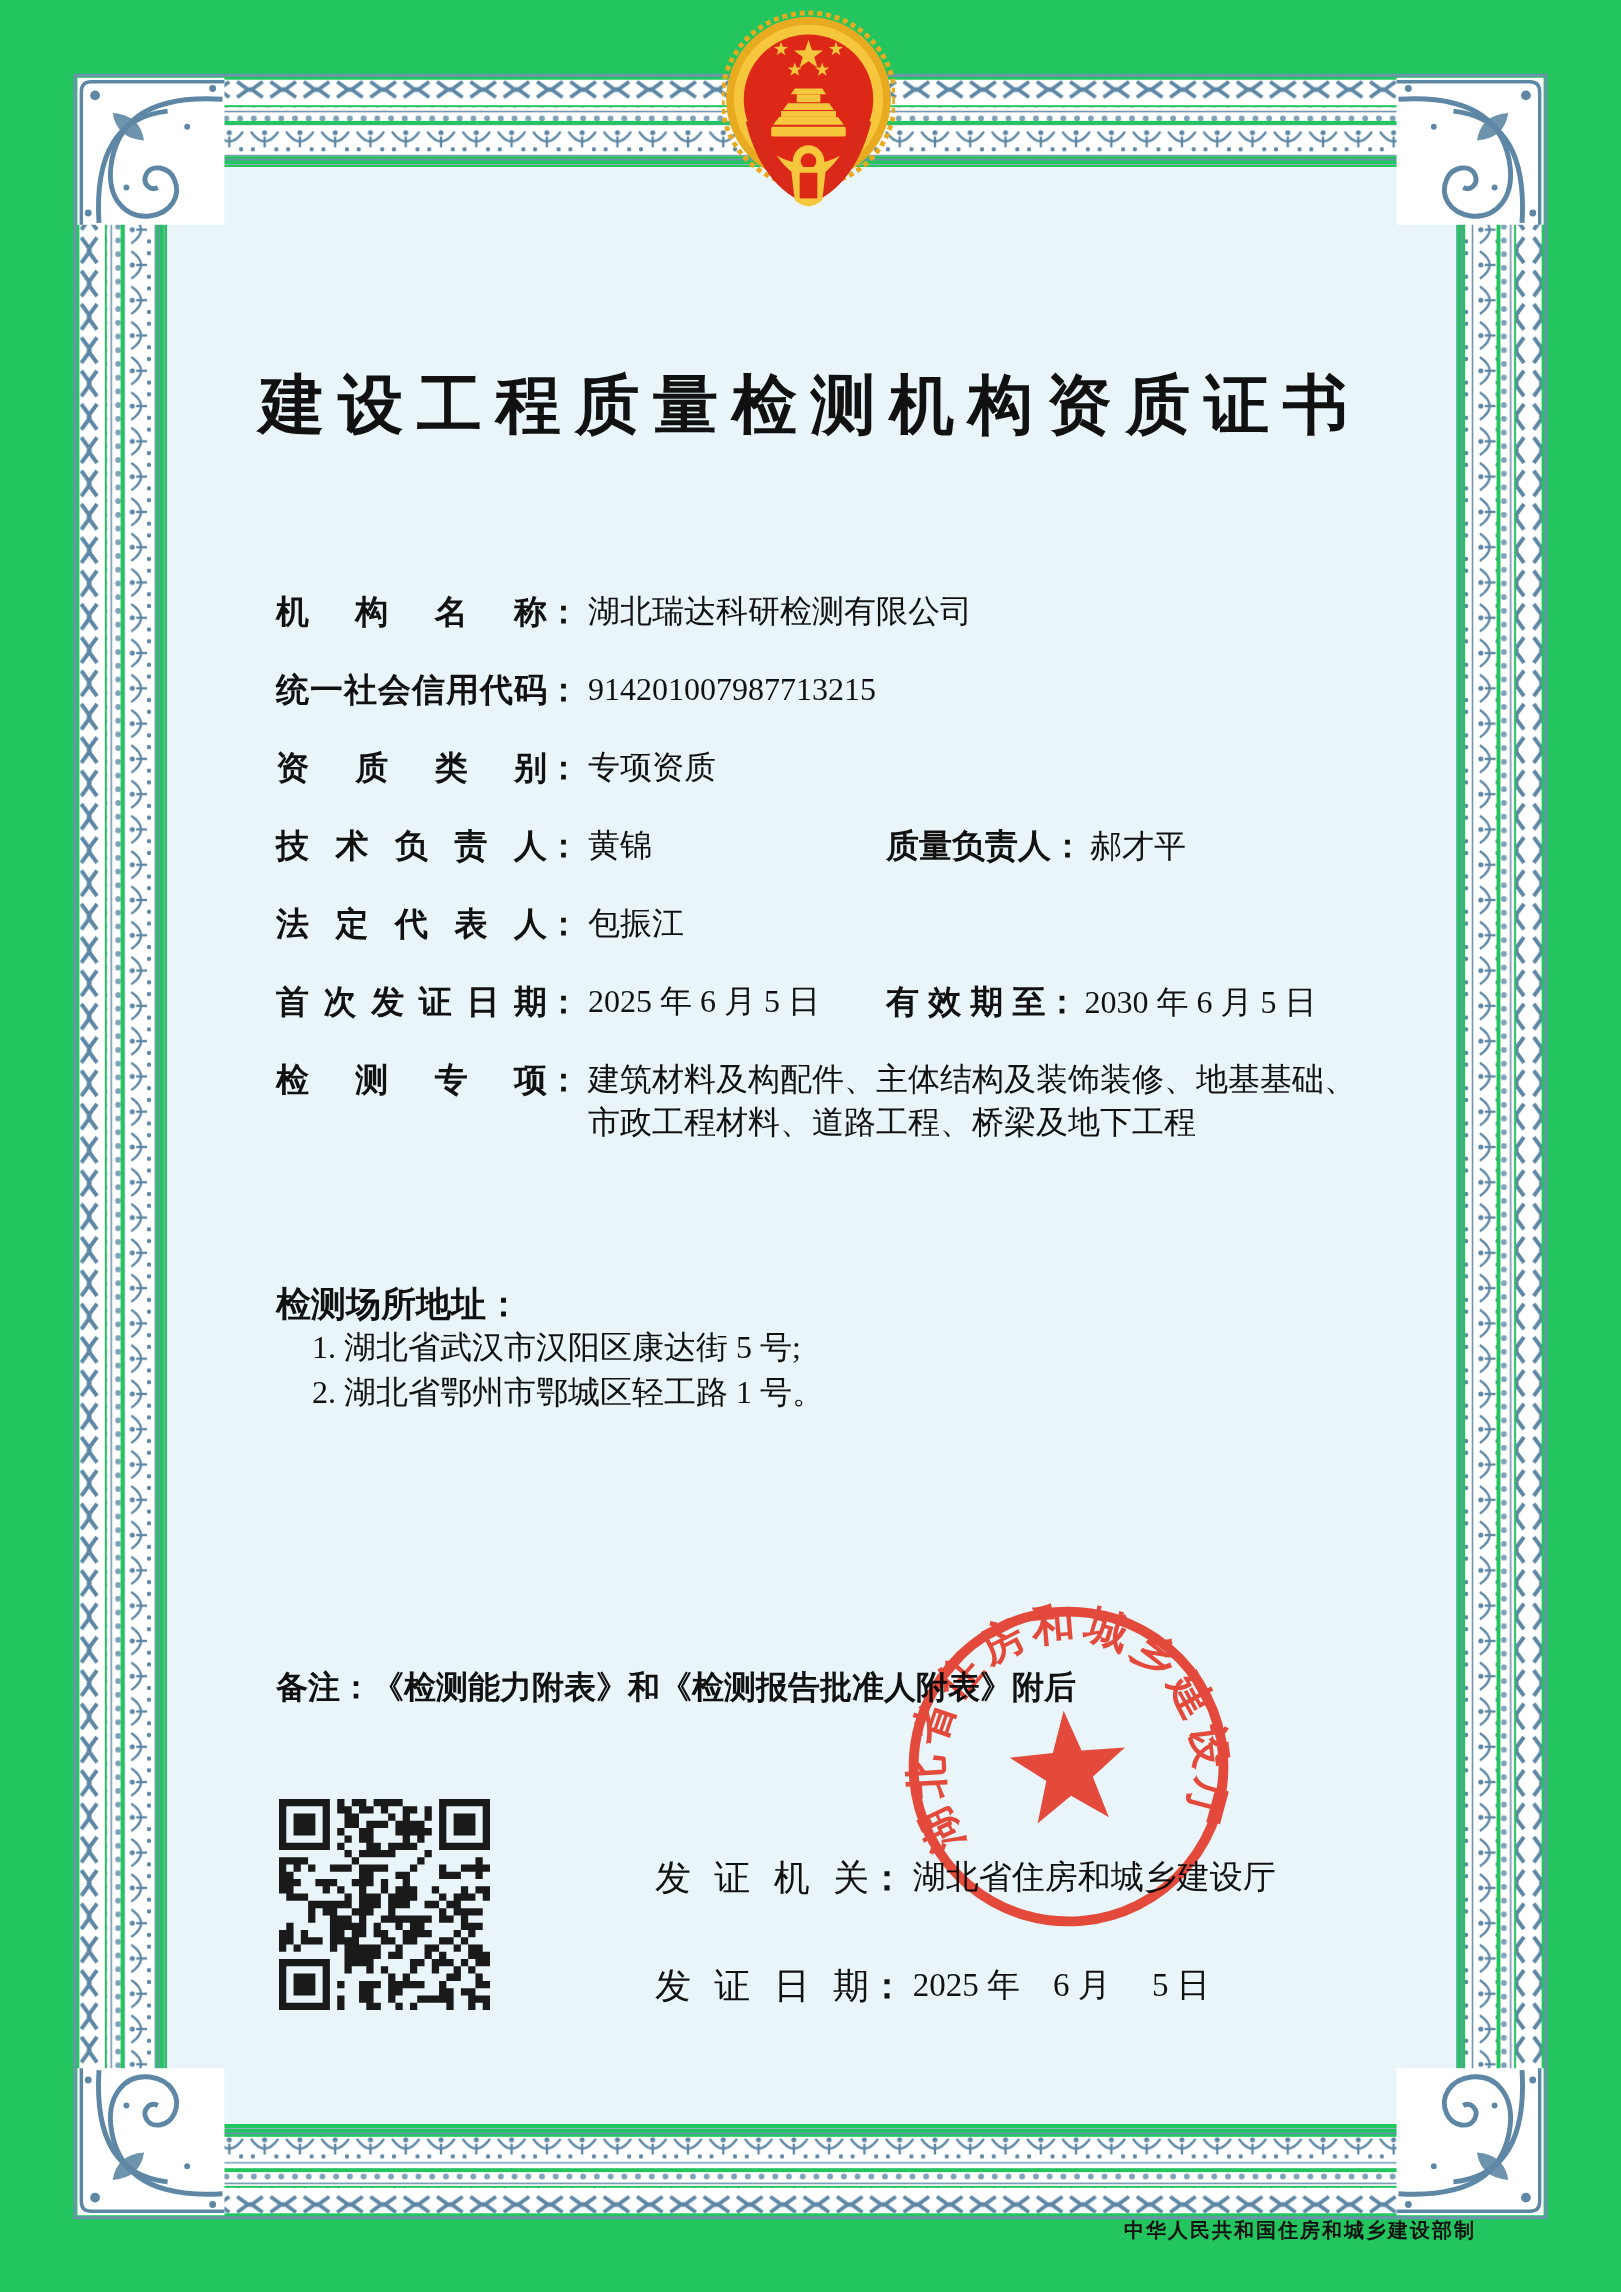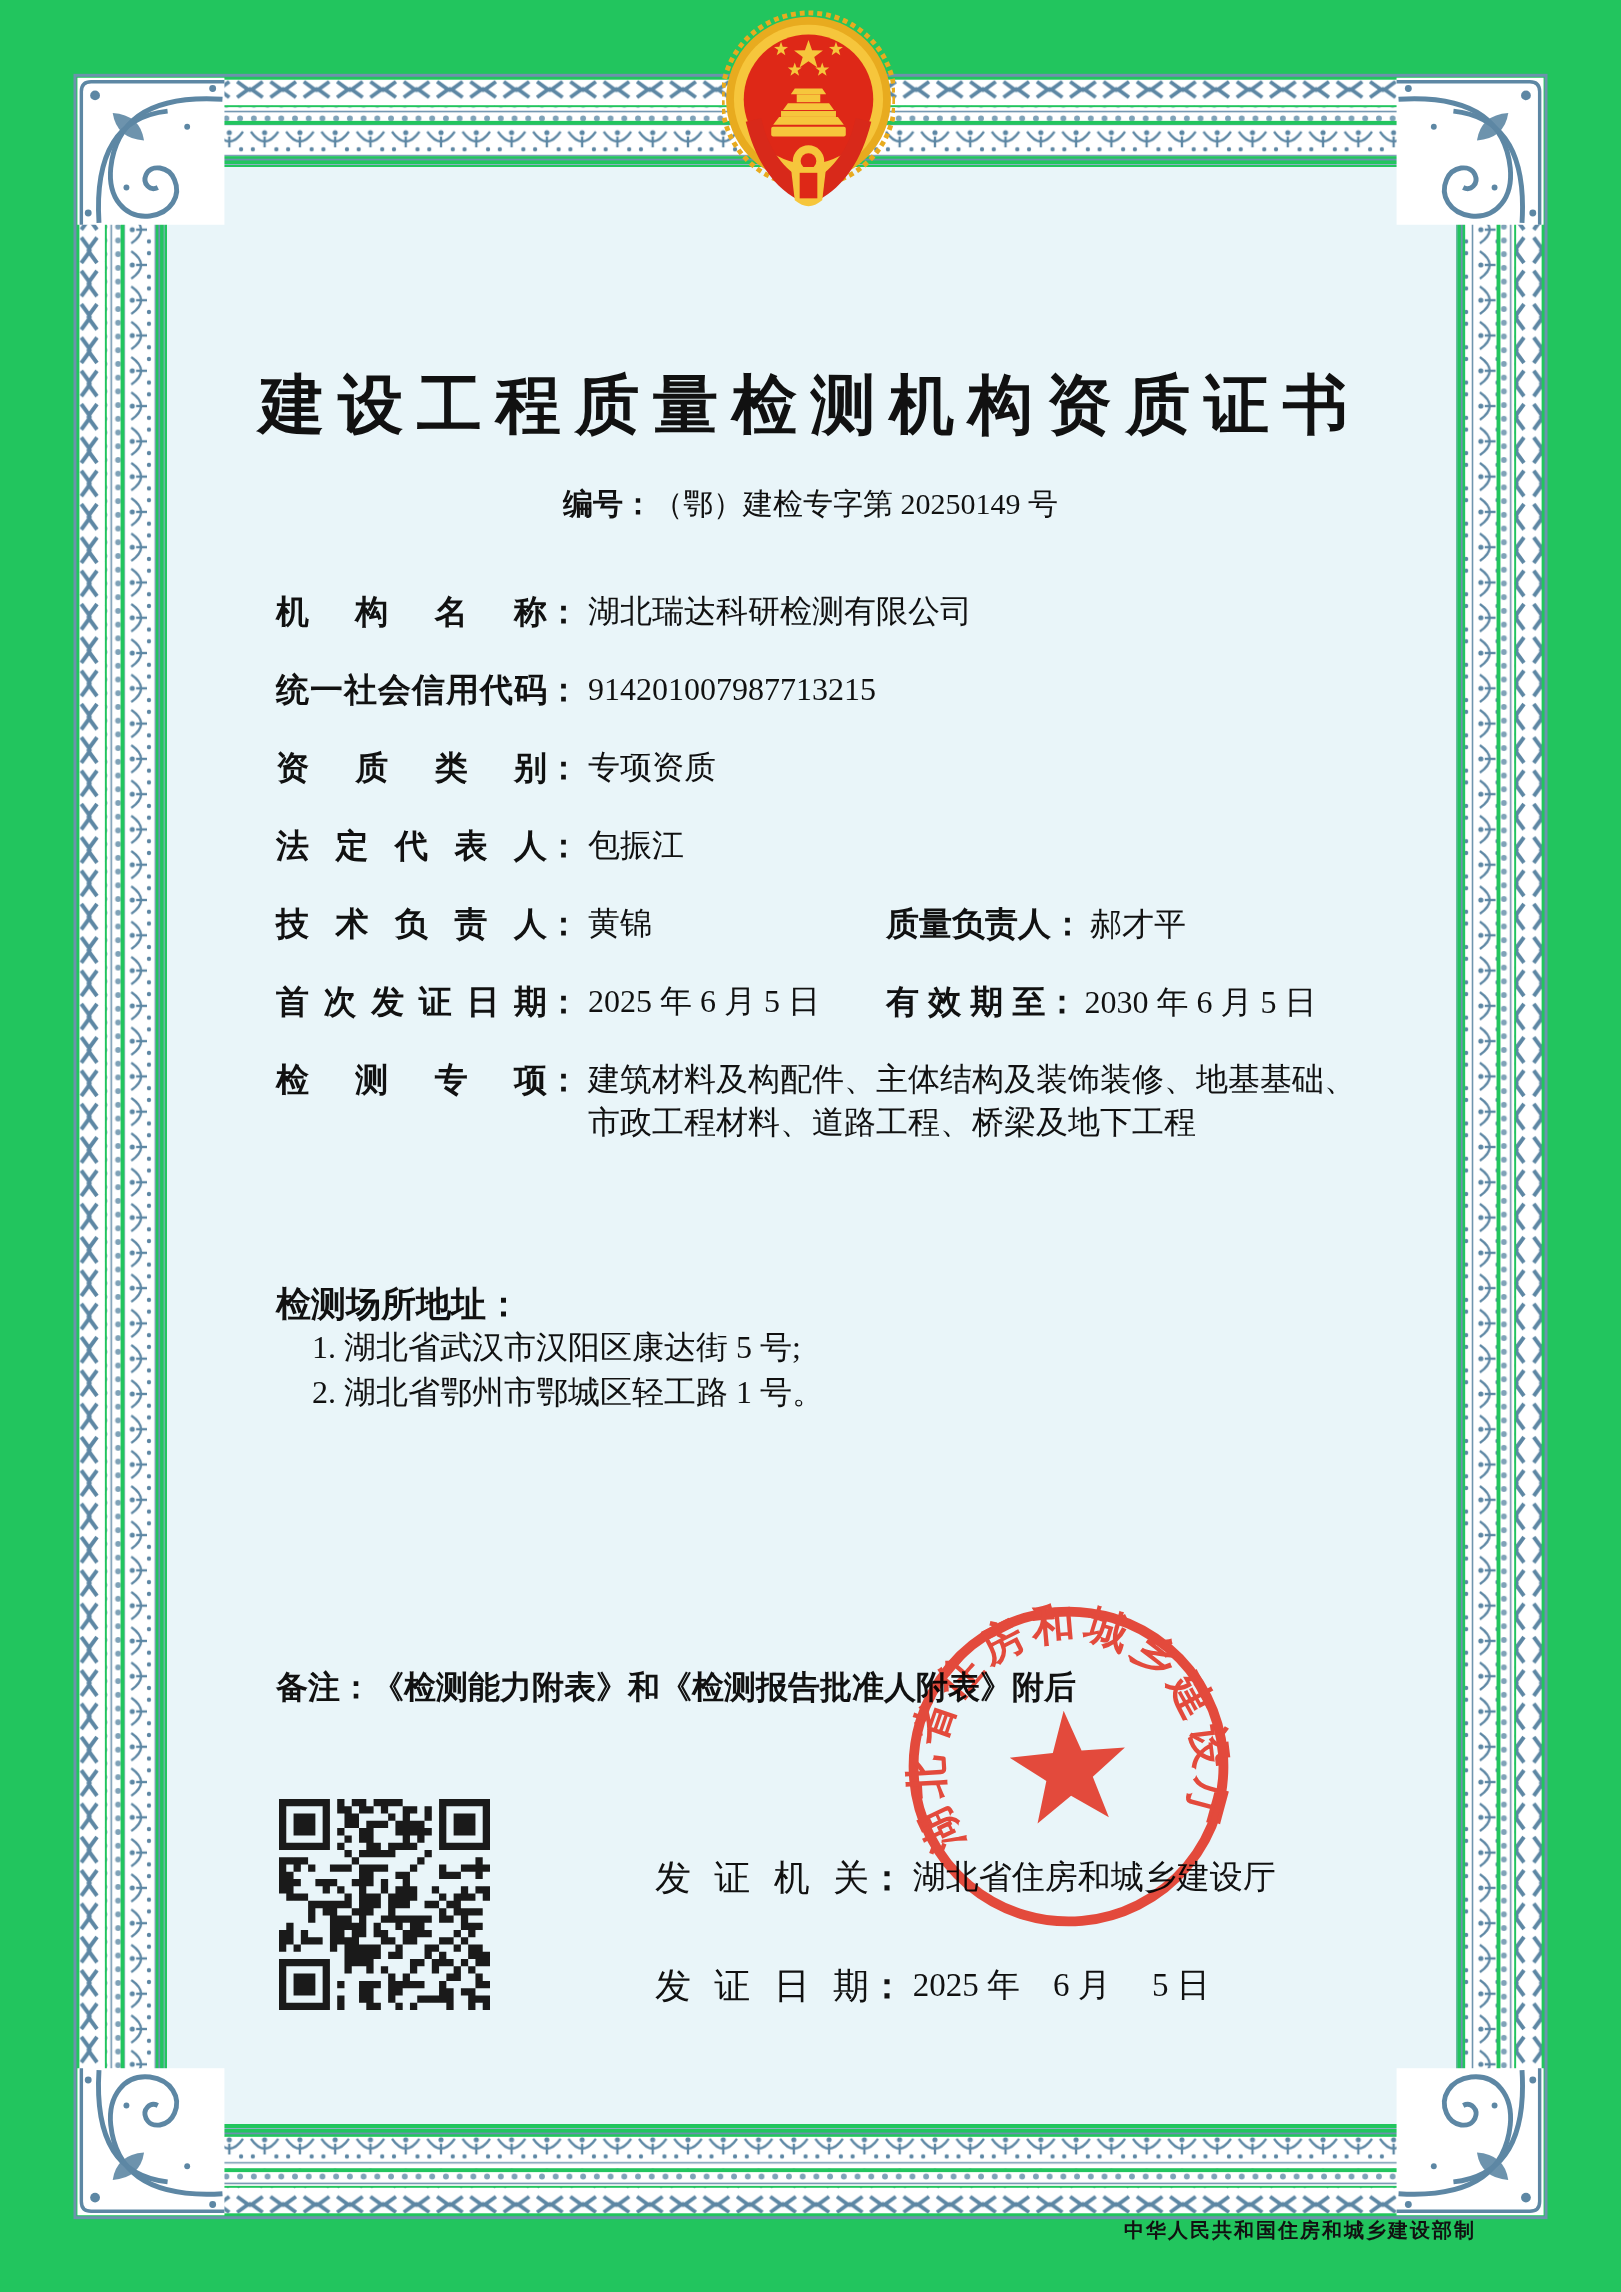--- a/index.html
+++ b/index.html
@@ -159,23 +159,20 @@
     <circle cx="88" cy="156" r="16" fill="#f6c63c"></circle>
     <circle cx="88" cy="156" r="8" fill="#de2817"></circle>
     <path d="M70,162 h36 l-4,34 c-10,8 -18,8 -28,0 z" fill="#f6c63c"></path>
     <rect x="79" y="168" width="18" height="26" fill="#de2817"></rect>
   </svg>
 
   <div class="content">
 
     <div class="title">建设工程质量检测机构资质证书</div>
 
-    <div class="certno">
-      <span class="no-lbl">编号：</span><span class="no-val">（鄂）建检专字第 20250149 号</span>
-    </div>
 
     <div class="fields">
 
         <div class="row">
           <span class="lbl">机构名称</span><span class="colon">：</span><span class="val">湖北瑞达科研检测有限公司</span>
           <span class="col2">
             <span class="lbl2"></span><span class="val2"></span>
           </span>
         </div>
 
@@ -188,30 +185,30 @@
 
 
         <div class="row">
           <span class="lbl">资质类别</span><span class="colon">：</span><span class="val">专项资质</span>
           <span class="col2">
             <span class="lbl2"></span><span class="val2"></span>
           </span>
         </div>
 
         <div class="row">
+          <span class="lbl">技术负责人</span><span class="colon">：</span><span class="val">黄锦</span>
+          <span class="col2">
+            <span class="lbl2">质量负责人：</span><span class="val2">郝才平</span>
+          </span>
+        </div>
+
+        <div class="row">
           <span class="lbl">法定代表人</span><span class="colon">：</span><span class="val">包振江</span>
           <span class="col2">
             <span class="lbl2"></span><span class="val2"></span>
-          </span>
-        </div>
-
-        <div class="row">
-          <span class="lbl">技术负责人</span><span class="colon">：</span><span class="val">黄锦</span>
-          <span class="col2">
-            <span class="lbl2">质量负责人：</span><span class="val2">郝才平</span>
           </span>
         </div>
 
         <div class="row">
           <span class="lbl">首次发证日期</span><span class="colon">：</span><span class="val">2025 年 6 月 5 日</span>
           <span class="col2">
             <span class="lbl2">有 效 期 至：</span><span class="val2">2030 年 6 月 5 日</span>
           </span>
         </div>
 

